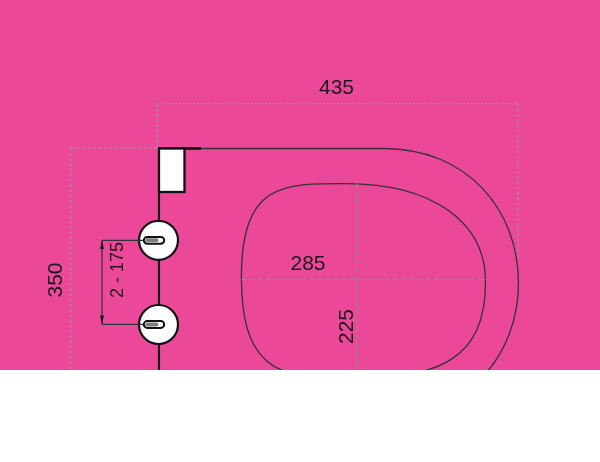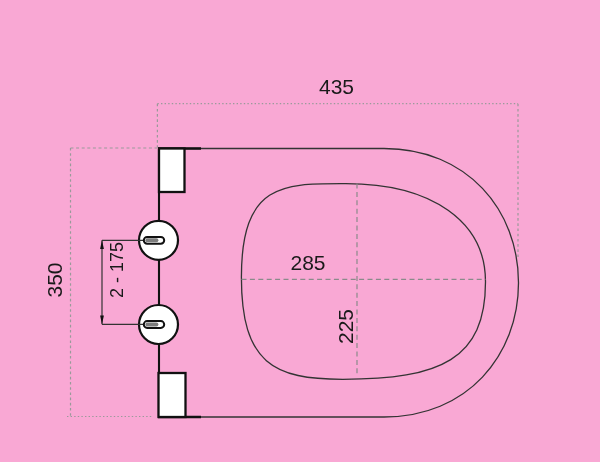--- a/index.html
+++ b/index.html
@@ -1,20 +1,20 @@
 <!DOCTYPE html>
 <html><head>
 <meta charset="utf-8">
 <style>
   html, body { margin: 0; padding: 0; background: #ffffff; }
   .canvas {
     position: relative;
     width: 600px;
-    height: 462px;
-    background: #f9a8d4;
+    height: 370px;
+    background: #ec4899;
     overflow: hidden;
     font-family: "Liberation Sans", sans-serif;
   }
   svg { display: block; }
   text {
     font-family: "Liberation Sans", sans-serif;
     fill: #1a1a1a;
   }
   .dim-label { font-size: 21px; }
   .dim-label-small { font-size: 18px; }

